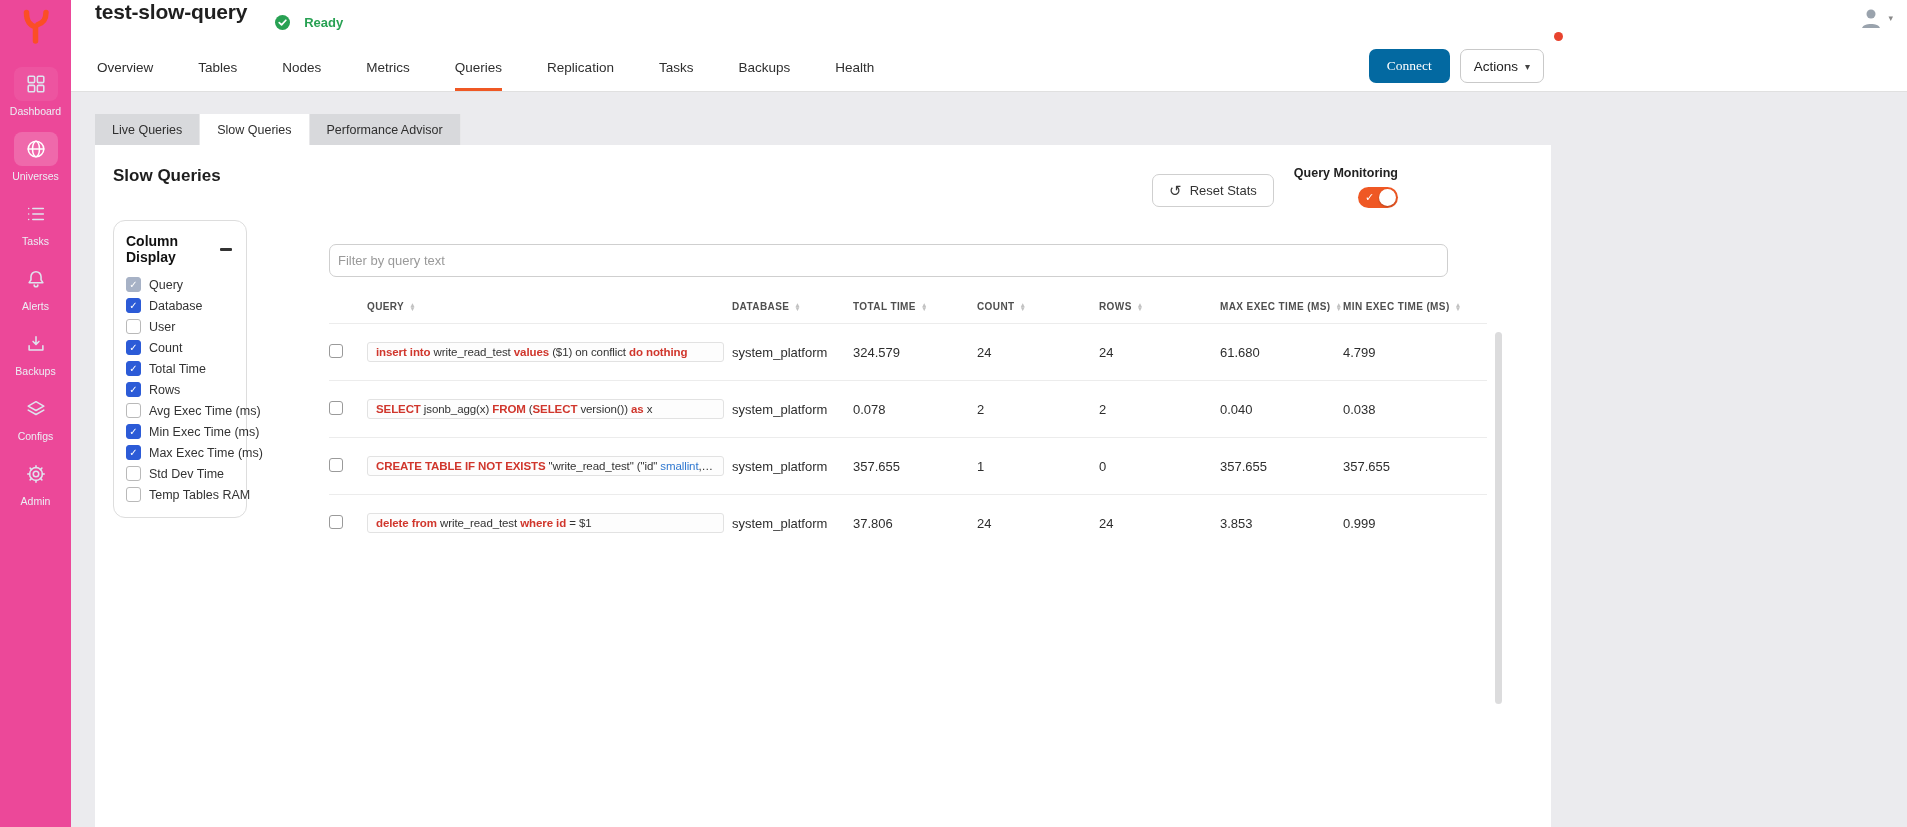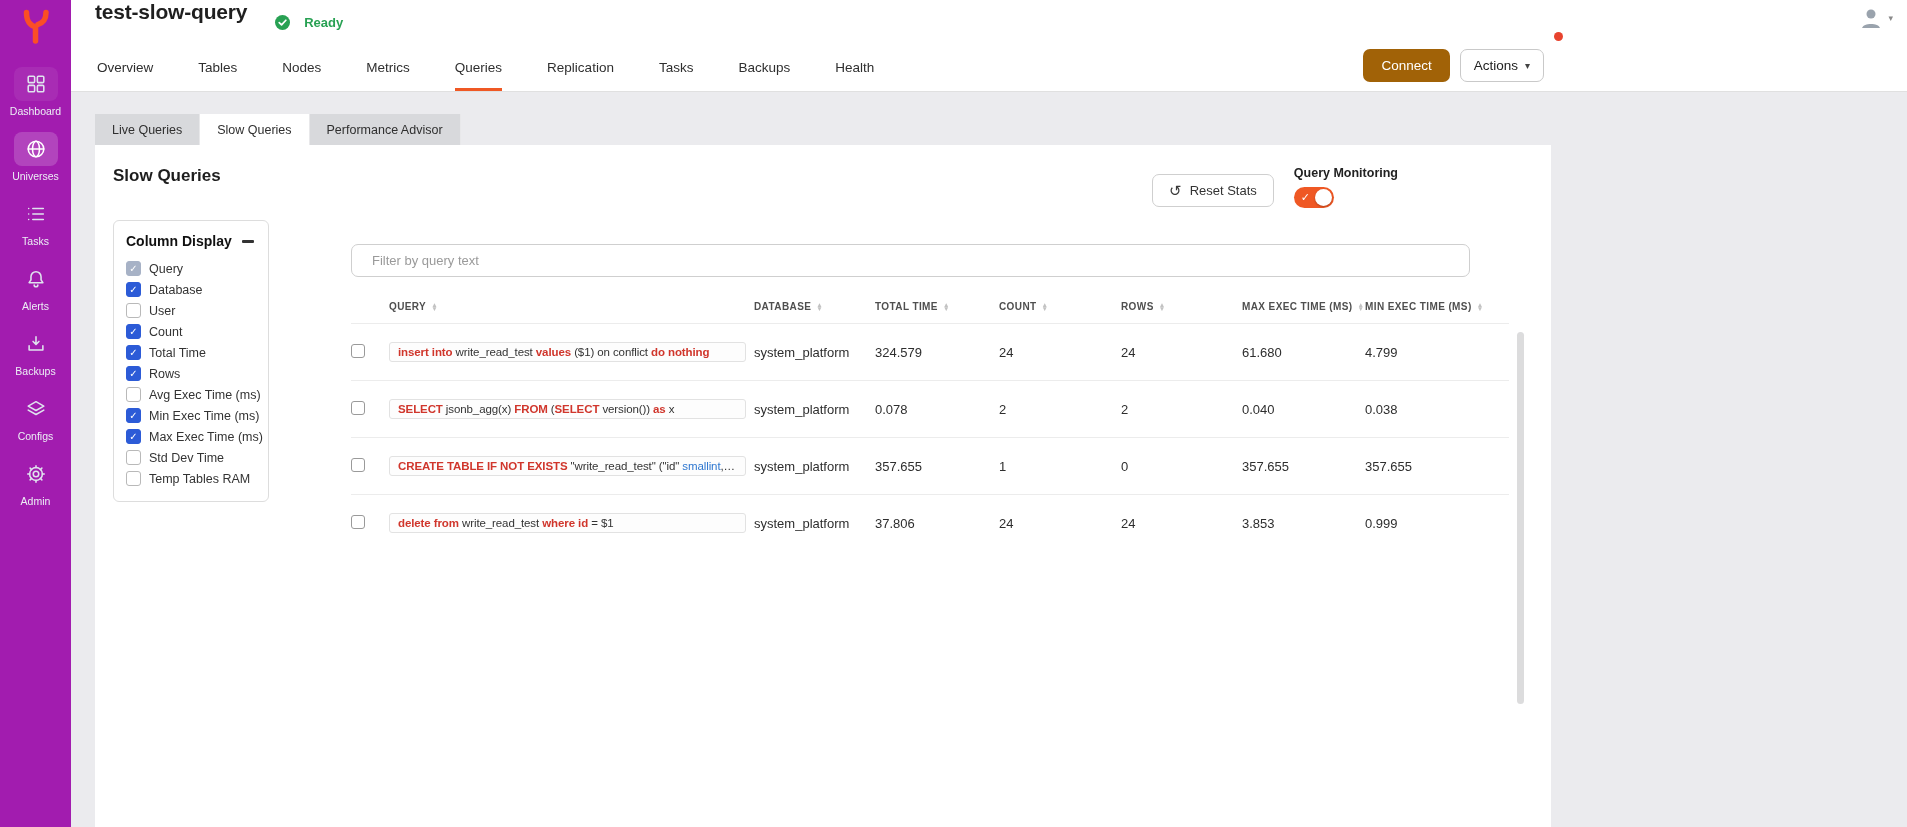--- a/index.html
+++ b/index.html
@@ -1,78 +1,78 @@
 <!DOCTYPE html>
 <html><head>
 <meta charset="utf-8">
 <style>
   *{box-sizing:border-box;margin:0;padding:0}
   html,body{width:1907px;height:827px;overflow:hidden}
   body{font-family:"Liberation Sans","DejaVu Sans",sans-serif;font-size:13px;color:#333;background:#ebebee}
   .app{display:flex;width:1907px;height:827px}
 
   
-  .sidebar{width:71px;background:#a21caf;flex-shrink:0;display:flex;flex-direction:column;align-items:center;padding-top:8px}
+  .sidebar{width:71px;background:#ec4899;flex-shrink:0;display:flex;flex-direction:column;align-items:center;padding-top:8px}
   .logo{margin-bottom:10px;cursor:pointer}
   .side-item{display:flex;flex-direction:column;align-items:center;width:100%;padding:8px 0 7px;cursor:pointer}
   .side-ic{width:44px;height:34px;border-radius:8px;display:flex;align-items:center;justify-content:center;color:#dfe3ee}
   .side-ic.tile{background:rgba(255,255,255,.07)}
   .side-item.active .side-ic{background:rgba(255,255,255,.18);color:#fff}
   .side-label{font-size:10.5px;color:#eceff5;margin-top:4px;white-space:nowrap}
 
   
   .main{flex:1;display:flex;flex-direction:column;position:relative;min-width:0}
   .topbar{background:#fff;border-bottom:1px solid #e0e0e0;position:relative}
   .title-row{display:flex;height:44px;padding-left:24px;position:relative}
   h1{font-size:21px;font-weight:700;color:#1f1f1f;letter-spacing:-.2px}
   .ready{display:flex;align-items:center;gap:14px;margin-left:28px;color:#28a153;font-weight:700;font-size:13px}
   .user{position:absolute;right:14px;top:5px;display:flex;align-items:center;gap:4px;cursor:pointer}
   .user .caret{color:#8a8a8a;font-size:9px}
   .tabs-row{display:flex;align-items:flex-end;height:47px;padding-left:26px;position:relative}
   .tabs{display:flex;height:100%}
   .tab{display:flex;align-items:center;margin-right:45px;color:#2f2f2f;font-size:13.5px;cursor:pointer;border-bottom:3px solid transparent;padding-top:3px;white-space:nowrap}
   .tab.active{border-bottom-color:#ef5824}
   .header-actions{position:absolute;right:363px;top:5px;display:flex;gap:10px}
-  .connect{background:#a16207;color:#fff;border:none;border-radius:7px;padding:9px 18px;font-size:13.5px;cursor:pointer;font-family:Liberation Sans, sans-serif}
+  .connect{background:#0369a1;color:#fff;border:none;border-radius:7px;padding:9px 18px;font-size:13.5px;cursor:pointer;font-family:Liberation Serif, serif}
   .actions{background:#fff;border:1px solid #c9c9c9;border-radius:7px;padding:8px 13px;font-size:13.5px;cursor:pointer;color:#222;display:flex;align-items:center;gap:7px;font-family:inherit}
   .actions .caret{font-size:10px;color:#444}
   .notif-dot{position:absolute;right:-19px;top:-17px;width:9px;height:9px;border-radius:50%;background:#e8432e}
 
   
   .content{flex:1;padding:22px 0 0 24px;background:#ebebee;overflow:hidden}
   .subtabs{display:flex}
   .subtab{height:31px;display:flex;align-items:center;padding:1px 17px;background:#d8d9dc;color:#2f2f2f;font-size:12.5px;cursor:pointer;border-right:1px solid #e8e8ea;white-space:nowrap}
   .subtab.active{background:#fff}
   .panel{background:#fff;width:1456px;height:682px;padding:17px 18px 0 18px;overflow:hidden}
   .panel-head{display:flex;justify-content:space-between;align-items:flex-end;padding:4px 135px 0 0}
   h2{font-size:17px;font-weight:700;color:#1d1d1d;align-self:flex-start}
   .head-right{display:flex;align-items:flex-end;gap:20px}
   .reset{display:flex;align-items:center;gap:8px;background:#fff;border:1px solid #cfcfcf;border-radius:7px;padding:8px 16px;font-size:13px;color:#333;cursor:pointer;font-family:inherit;margin-bottom:1px}
   .reset-ic{font-size:15px;line-height:1;color:#3a3a3a}
-  .qm{display:flex;flex-direction:column;align-items:flex-start;gap:7px}
+  .qm{display:flex;flex-direction:column;align-items:flex-end;gap:7px}
   .qm-label{font-size:12.5px;font-weight:700;color:#222}
   .toggle{width:40px;height:21px;border-radius:11px;background:#ef5824;position:relative;cursor:pointer}
   .tick{position:absolute;left:7px;top:50%;transform:translateY(-52%);color:#fff;font-size:11px;font-weight:700}
   .knob{position:absolute;right:2px;top:2px;width:17px;height:17px;background:#fff;border-radius:50%;box-shadow:0 1px 2px rgba(0,0,0,.25)}
 
   
   .body-row{display:flex;margin-top:12px}
-  .col-display{width:156px;border:1px solid #ddd;border-radius:6px;padding:12px;height:max-content;background:#fff;flex-shrink:0}
+  .col-display{width:134px;border:1px solid #ddd;border-radius:12px;padding:12px;height:max-content;background:#fff;flex-shrink:0}
   .cd-head{display:flex;justify-content:space-between;align-items:center;font-weight:700;font-size:14px;color:#111;margin-bottom:9px}
   .collapse{cursor:pointer;padding:4px 2px;display:flex;align-items:center}
   .collapse-bar{width:12px;height:3px;background:#333;border-radius:1px}
   .cd-row{display:flex;align-items:center;gap:8px;padding:3px 0;cursor:pointer}
   .cd-label{font-size:12.5px;color:#333;white-space:nowrap}
   .cb{width:15px;height:15px;border:1.5px solid #b9b9b9;border-radius:3px;background:#fff;display:inline-flex;align-items:center;justify-content:center;font-size:10px;color:#fff;flex-shrink:0}
   .cb.checked{background:#2c5bd7;border-color:#2c5bd7}
   .cb.checked.disabled{background:#a7b2c6;border-color:#a7b2c6}
 
   
   .table-area{flex:1;margin-left:82px;position:relative;margin-top:24px}
-  .filter{width:1119px;height:33px;border:1px solid #cfcfcf;border-radius:7px;padding:0 20px;font-size:13px;color:#333;outline:none;background:#fff;font-family:inherit;display:block}
+  .filter{width:1119px;height:33px;border:1px solid #cfcfcf;border-radius:7px;padding:0 8px;font-size:13px;color:#333;outline:none;background:#fff;font-family:inherit;display:block}
   .filter::placeholder{color:#9a9a9a}
   table{border-collapse:collapse;table-layout:fixed;margin-top:13px;width:1158px}
   th{font-size:10px;font-weight:700;color:#4f4f4f;text-align:left;letter-spacing:.4px;padding:11px 4px 11px 0;white-space:nowrap;cursor:pointer}
   .sort{display:inline-flex;flex-direction:column;margin-left:5px;vertical-align:middle;color:#c2c2c2;font-size:6.5px;line-height:4.5px}
   .sort i{font-style:normal}
   td{border-top:1px solid #ececec;padding:18px 4px 18px 0;font-size:13px;color:#2e2e2e;vertical-align:middle}
   .rowcb{display:inline-block;width:14px;height:14px;border:1.5px solid #9a9a9a;border-radius:3px;background:#fff;cursor:pointer}
   .qbox{border:1px solid #e2e2e2;background:#fdfdfd;border-radius:3px;padding:3px 8px;width:357px;white-space:nowrap;overflow:hidden;text-overflow:ellipsis;font-size:11.5px;letter-spacing:-.1px;cursor:pointer}
   .qbox .k{color:#d0362c;font-weight:700}
   .qbox .t{color:#2e77d0}

